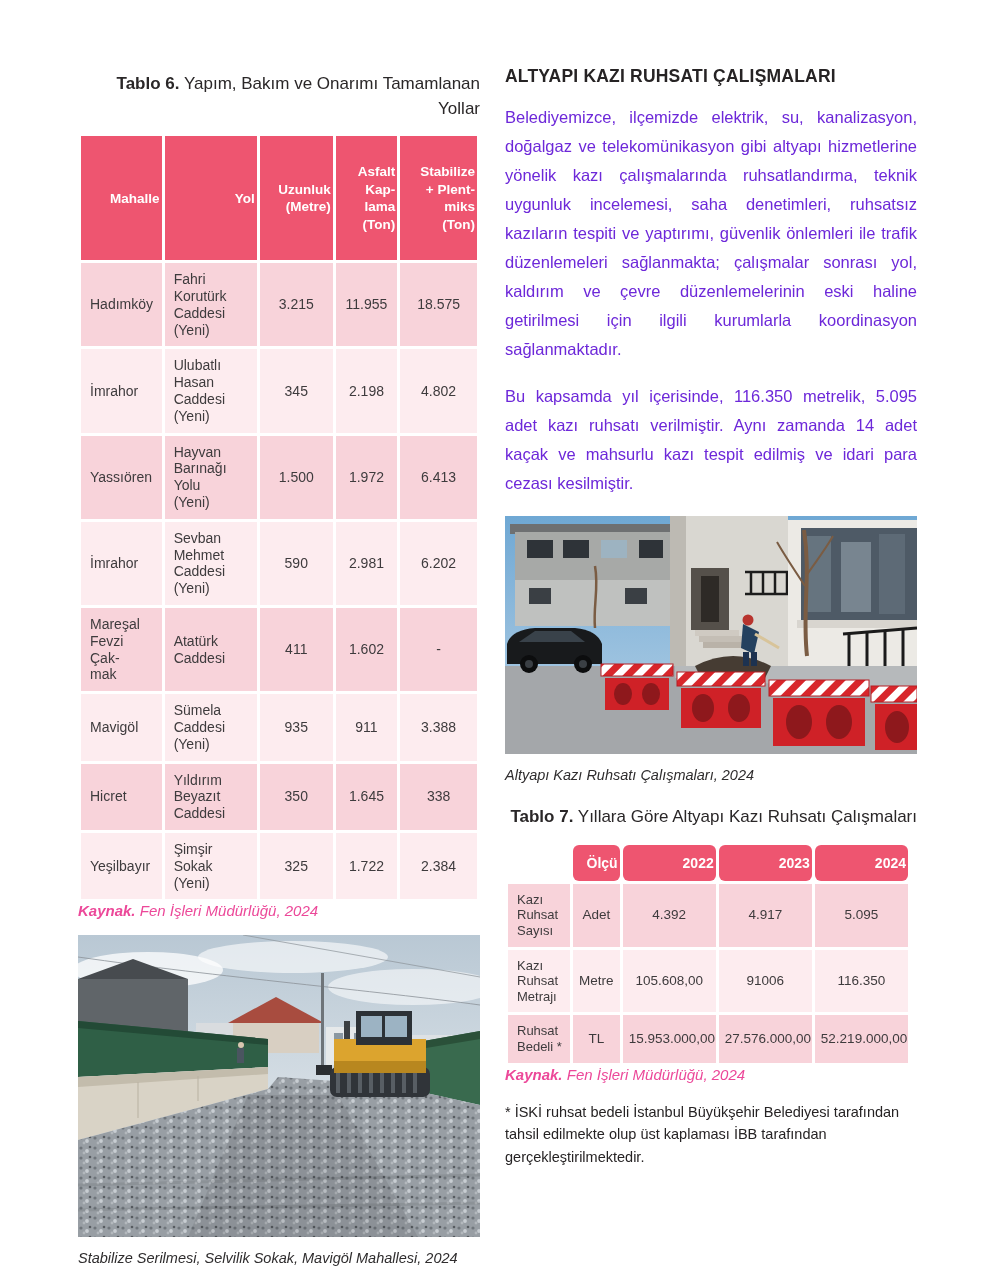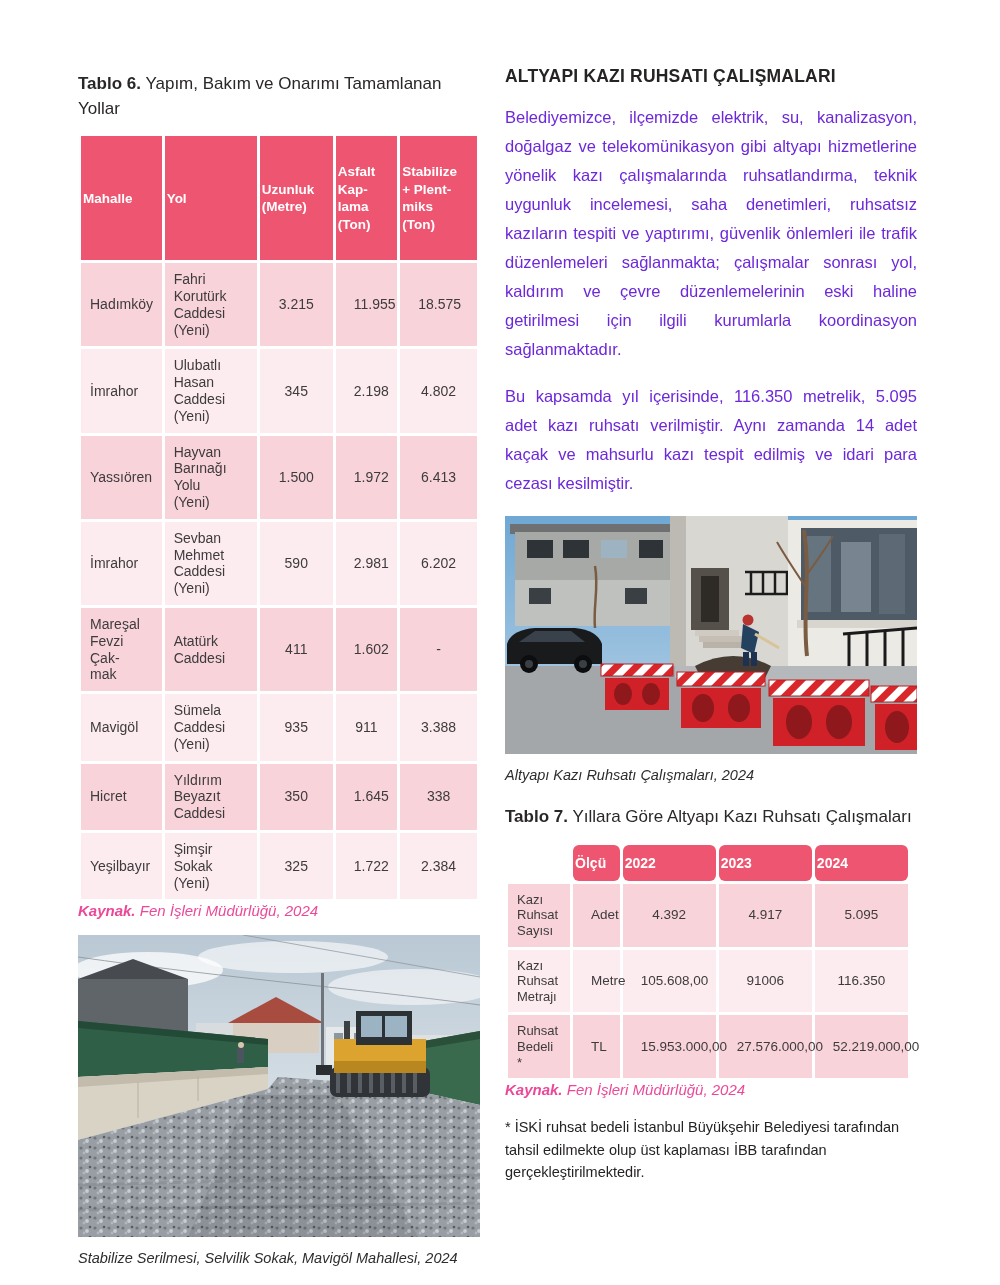--- a/index.html
+++ b/index.html
@@ -2,32 +2,32 @@
 <html><head>
 <meta charset="utf-8">
 <style>
   html,body { margin:0; padding:0; background:#ffffff; }
   body { font-family:"Liberation Sans", sans-serif; }
   .page { position:relative; width:1000px; height:1285px; background:#fff; overflow:hidden; color:#414042; }
 
   .col-left  { position:absolute; left:78px;  top:72px; width:402px; }
   .col-right { position:absolute; left:505px; top:66px; width:412px; }
 
-  .tbl-title { font-size:17px; color:#2a2728; line-height:1.45; margin:0 0 12px 0; }
+  .tbl-title { font-size:17px; color:#2a2728; line-height:1.45; margin:0 0 12px 0;text-align:right; }
   .tbl-title .lbl { font-weight:800; }
 
   table { border-collapse:separate; border-spacing:3px; table-layout:fixed; }
   .t6 { width:402px; }
   .t7 { width:406px; }
   th { background:#ee5570; color:#fff; font-weight:700; font-size:13.5px; line-height:1.3;
-       text-align:left; vertical-align:middle; white-space:pre-line; }
+       text-align:right; vertical-align:middle; white-space:pre-line; }
   .t6 th { height:116px; padding:4px 2px; }
   .t7 th { height:28px; padding:4px 2px; font-size:14px;border-radius:6px; }
   .t7 th.blank { background:transparent; }
-  td { font-size:14px; line-height:1.2; padding:8px 18px; vertical-align:middle; color:#3e3b3d; }
+  td { font-size:14px; line-height:1.2; padding:8px 6px; vertical-align:middle; color:#3e3b3d; }
   tr.dk td { background:#f8d3da; }
   tr.lt td { background:#fdecef; }
   td.txt { text-align:left; white-space:pre-line; padding-left:9px; }
   td.num { text-align:center; }
   .t7 td { font-size:13.5px; }
   .t7 td.txt { font-size:13px; }
 
   .kaynak { font-style:italic; font-size:15px; color:#ec4899; }
   .kaynak .lbl { font-weight:700; }
 

